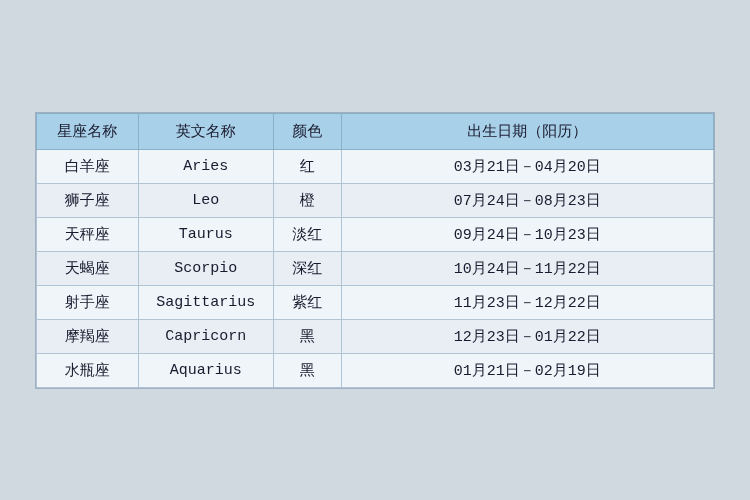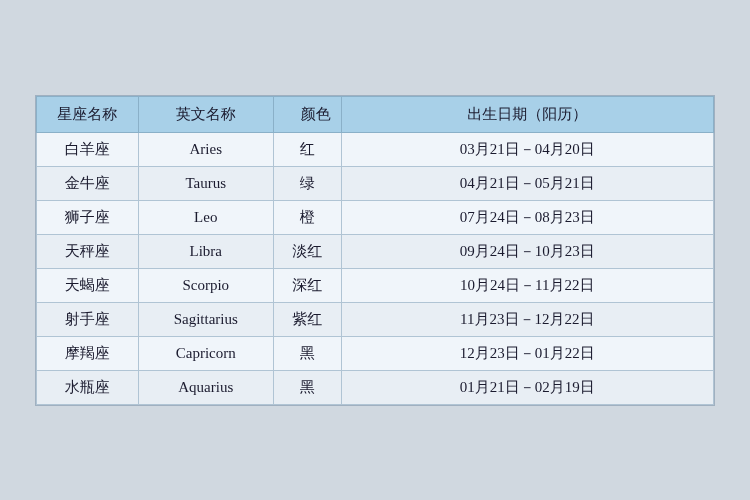--- a/index.html
+++ b/index.html
@@ -21,20 +21,21 @@
 
     .table-container {
       background-color: #e8eef4;
       border: 1px solid #a0b0c0;
       width: 680px;
     }
 
     table {
       width: 100%;
       border-collapse: collapse;
+      font-family: Liberation Mono, monospace;
     }
 
     thead tr {
       background-color: #a8d0e8;
     }
 
     thead th {
       border: 1px solid #8ab0c8;
       padding: 8px 10px;
       text-align: center;
@@ -54,21 +55,21 @@
     tbody td {
       border: 1px solid #b0c4d4;
       padding: 7px 0;
       text-align: center;
       color: #1a1a2e;
       font-size: 15px;
     }
 
     .col-chinese { width: 15%; }
     .col-english { width: 20%; }
-    .col-color   { width: 10%; text-align: right; }
+    .col-color   { width: 10%; }
     .col-date    { width: 55%; }
   </style>
 </head>
 <body>
 
 <div class="table-container">
   <table>
     <thead>
       <tr>
         <th class="col-chinese">星座名称</th>
@@ -78,34 +79,28 @@
       </tr>
     </thead>
     <tbody id="table-body">
     <tr>
           <td>白羊座</td>
           <td>Aries</td>
           <td>红</td>
           <td>03月21日－04月20日</td>
         </tr>
         <tr>
-          <td>金牛座</td>
-          <td>Taurus</td>
-          <td>绿</td>
-          <td>04月21日－05月21日</td>
-        </tr>
-        <tr>
           <td>狮子座</td>
           <td>Leo</td>
           <td>橙</td>
           <td>07月24日－08月23日</td>
         </tr>
         <tr>
           <td>天秤座</td>
-          <td>Libra</td>
+          <td>Taurus</td>
           <td>淡红</td>
           <td>09月24日－10月23日</td>
         </tr>
         <tr>
           <td>天蝎座</td>
           <td>Scorpio</td>
           <td>深红</td>
           <td>10月24日－11月22日</td>
         </tr>
         <tr>

